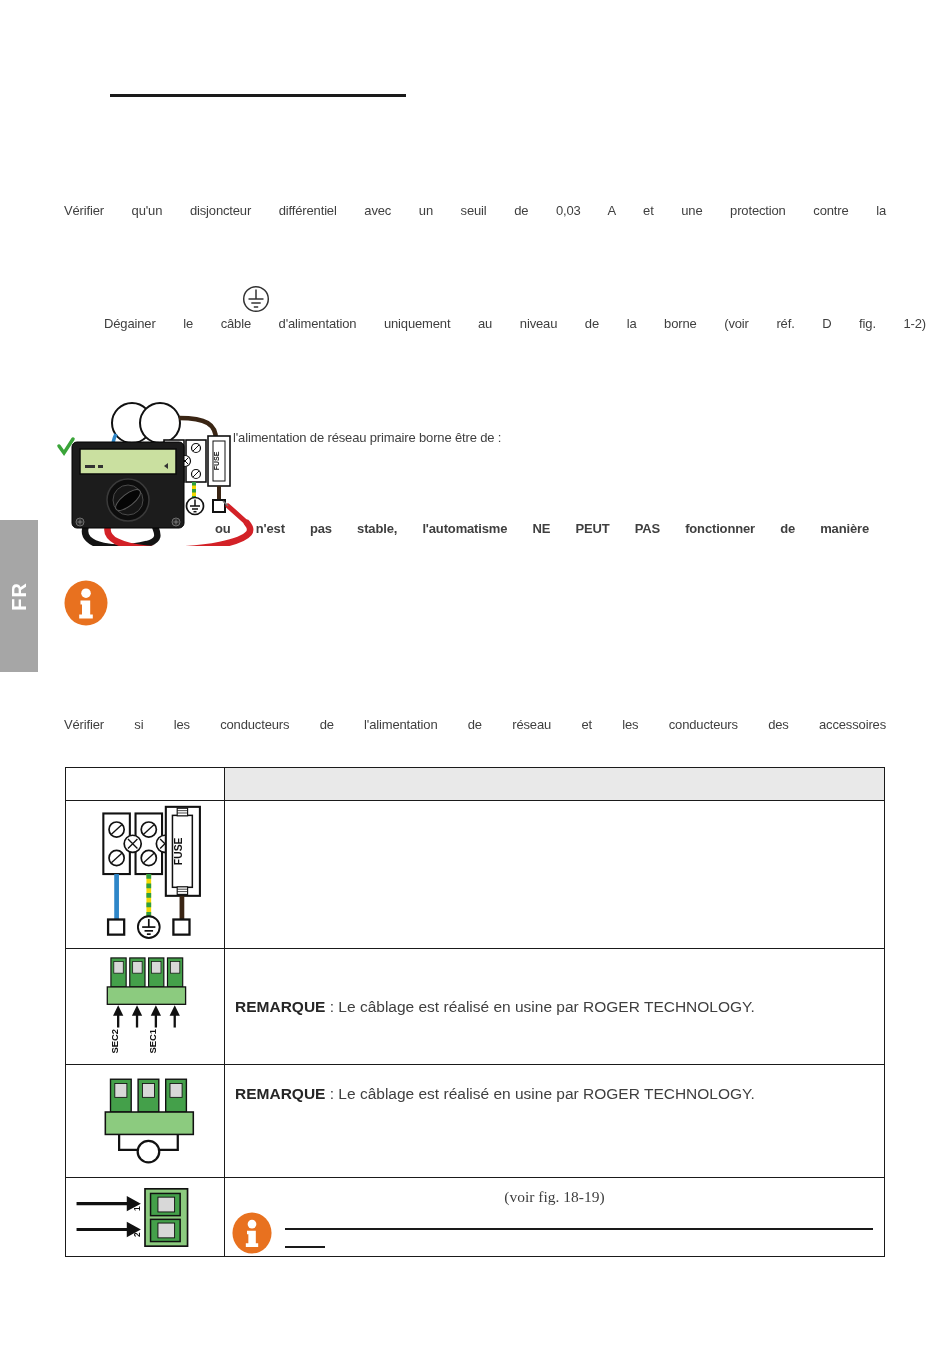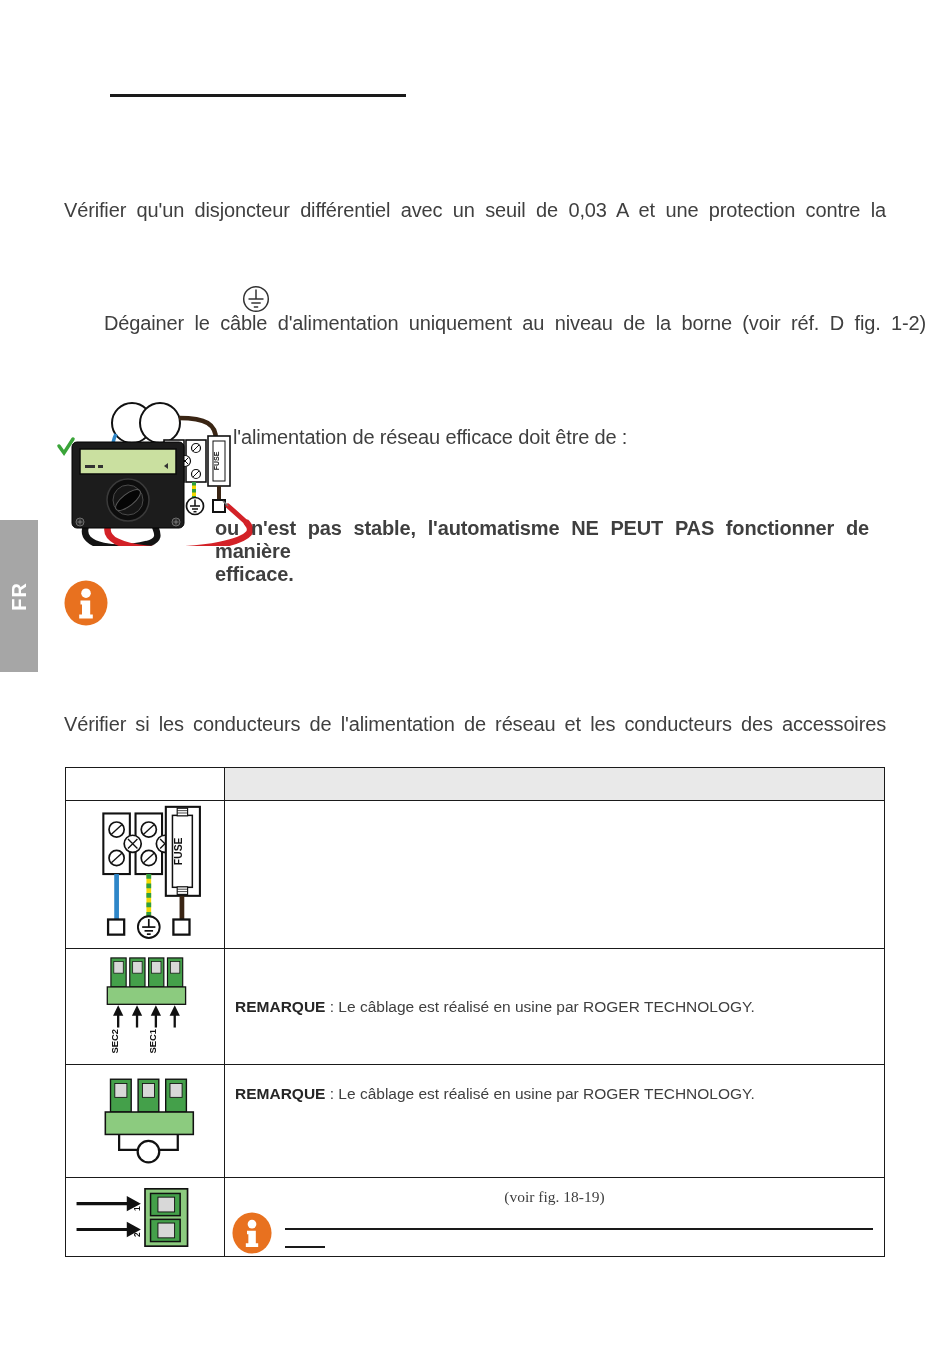--- a/index.html
+++ b/index.html
@@ -1,19 +1,19 @@
 <!DOCTYPE html>
 <html><head>
 <meta charset="utf-8">
 <style>
   html,body{margin:0;padding:0;background:#ffffff;}
   body{width:950px;height:1348px;position:relative;overflow:hidden;
        font-family:"Liberation Sans",sans-serif;color:#3f3f3f;}
   .abs{position:absolute;}
-  .para{font-size:20px;line-height:23px;letter-spacing:-0.15px;}
+  .para{font-size:13px;line-height:23px;letter-spacing:-0.15px;}
   .jline{text-align:justify;text-align-last:justify;}
   .rule{background:#1a1a1a;}
 
   
   .fr-tab{left:0;top:520px;width:38px;height:152px;background:#a6a6a6;
           display:flex;align-items:center;justify-content:center;}
   .fr-tab span{transform:rotate(-90deg);color:#ffffff;font-weight:bold;
                font-size:20px;letter-spacing:1px;}
 
   
@@ -125,25 +125,24 @@
       <ellipse cx="76" cy="104" rx="15" ry="6" fill="#050505" stroke="#5a5a5a" stroke-width="1" transform="rotate(-38 76 104)"></ellipse>
       <circle cx="28" cy="126" r="4" fill="#2a2a2a" stroke="#6f6f6f" stroke-width="1"></circle>
       <path d="M25.5,126 h5 M28,123.5 v5" stroke="#8a8a8a" stroke-width="0.8"></path>
       <circle cx="124" cy="126" r="4" fill="#2a2a2a" stroke="#6f6f6f" stroke-width="1"></circle>
       <path d="M121.5,126 h5 M124,123.5 v5" stroke="#8a8a8a" stroke-width="0.8"></path>
     </g>
     <path d="M7,50 l5,7 l9,-14" fill="none" stroke="#3aa439" stroke-width="3.5" stroke-linecap="round"></path>
   </svg>
 </div>
 
-<div class="abs para" style="left:233px;top:426px;width:655px;">l'alimentation de réseau efficace doit être de :</div>
+<div class="abs para" style="left:233px;top:426px;width:655px;">l'alimentation de réseau primaire borne être de :</div>
 
 <div class="abs para" style="left:215px;top:517px;width:654px;font-weight:bold;">
   <div class="jline">ou n'est pas stable, l'automatisme NE PEUT PAS fonctionner de manière</div>
-  <div>efficace.</div>
 </div>
 
 <div class="abs fr-tab">
   <span>FR</span>
 </div>
 
 <div class="abs info-icon" style="left:64px;top:580px;">
   <svg viewBox="0 0 44 46">
     <ellipse cx="22" cy="23" rx="21.5" ry="22.5" fill="#e8711f"></ellipse>
     <circle cx="22" cy="13.2" r="4.8" fill="#ffffff"></circle>

